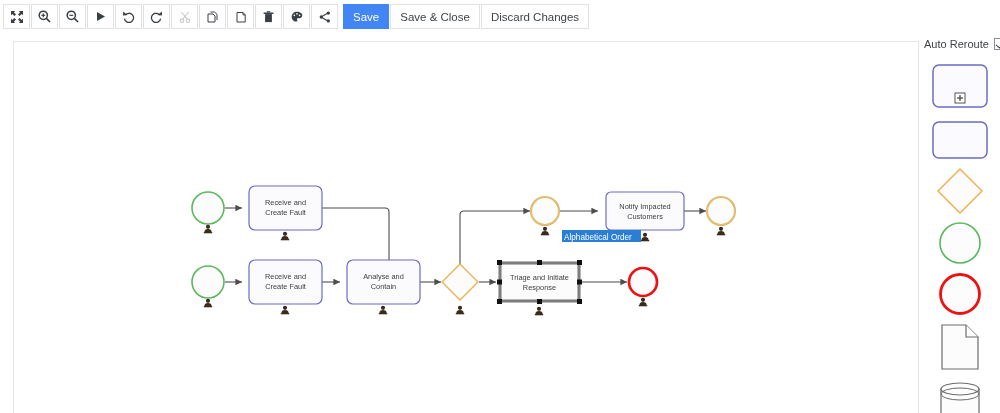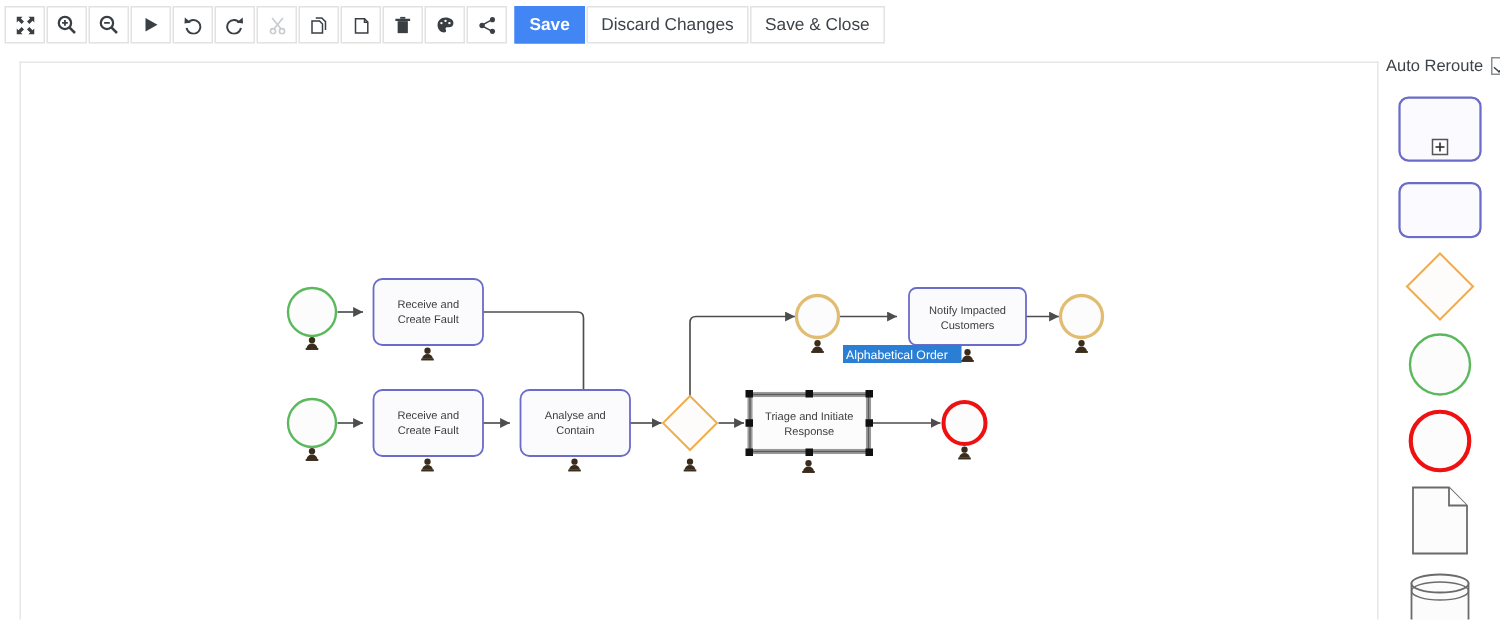--- a/index.html
+++ b/index.html
@@ -39,21 +39,21 @@
     display: flex; align-items: center; justify-content: center;
     padding: 0 9px;
     font-size: 11.5px;
     color: #3d4349;
     cursor: pointer;
     white-space: nowrap;
     flex: 0 0 auto;
   }
   .tb-text.primary {
     background: #4285f4; color: #fff; border-color: #4285f4;
-    font-weight: 700;
+    font-weight: 400;
   }
   .tb-status {
     margin-left: 8px;
     font-size: 11.5px;
     color: #53595f;
     white-space: nowrap;
     line-height: 25px;
   }
 
   
@@ -218,22 +218,22 @@
         <circle cx="9.3" cy="9.9" r="1.7" fill="currentColor"></circle>
         <circle cx="2.4" cy="6" r="1.8" fill="currentColor"></circle>
         <line x1="3.6" y1="5.1" x2="8.2" y2="2.6" stroke="currentColor" stroke-width="1.1"></line>
         <line x1="3.6" y1="6.9" x2="8.2" y2="9.4" stroke="currentColor" stroke-width="1.1"></line>
       </svg>
     </div>
 
     <div class="tb-sep"></div>
 
     <div class="tb-text primary">Save</div>
+    <div class="tb-text">Save &amp; Close</div>
     <div class="tb-text">Discard Changes</div>
-    <div class="tb-text">Save &amp; Close</div>
   </div>
 
   <div id="canvas">
     <svg width="906" height="372" viewBox="0 0 906 372">
       <defs>
         <marker id="arrow" markerWidth="7" markerHeight="7" refX="6" refY="3" orient="auto">
           <path d="M0,0 L6,3 L0,6 z" fill="#4d4d4d"></path>
         </marker>
       </defs>
 

